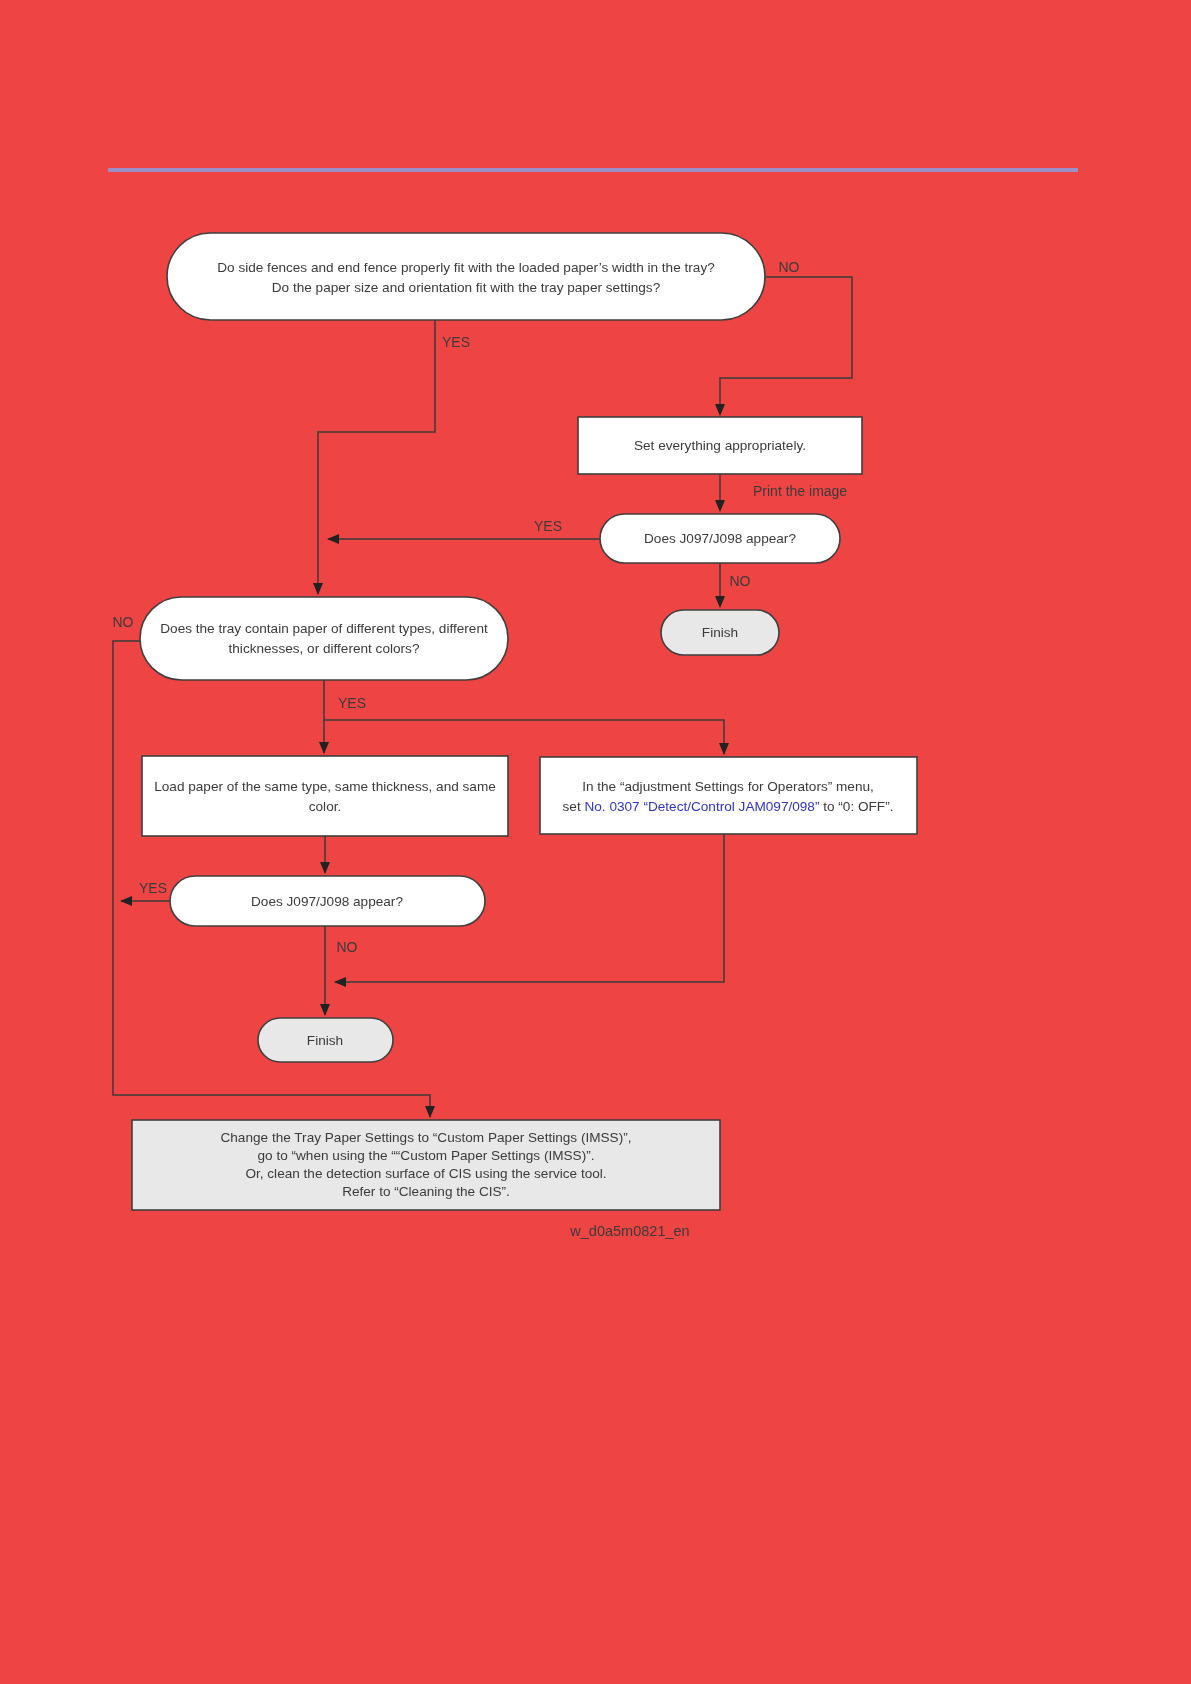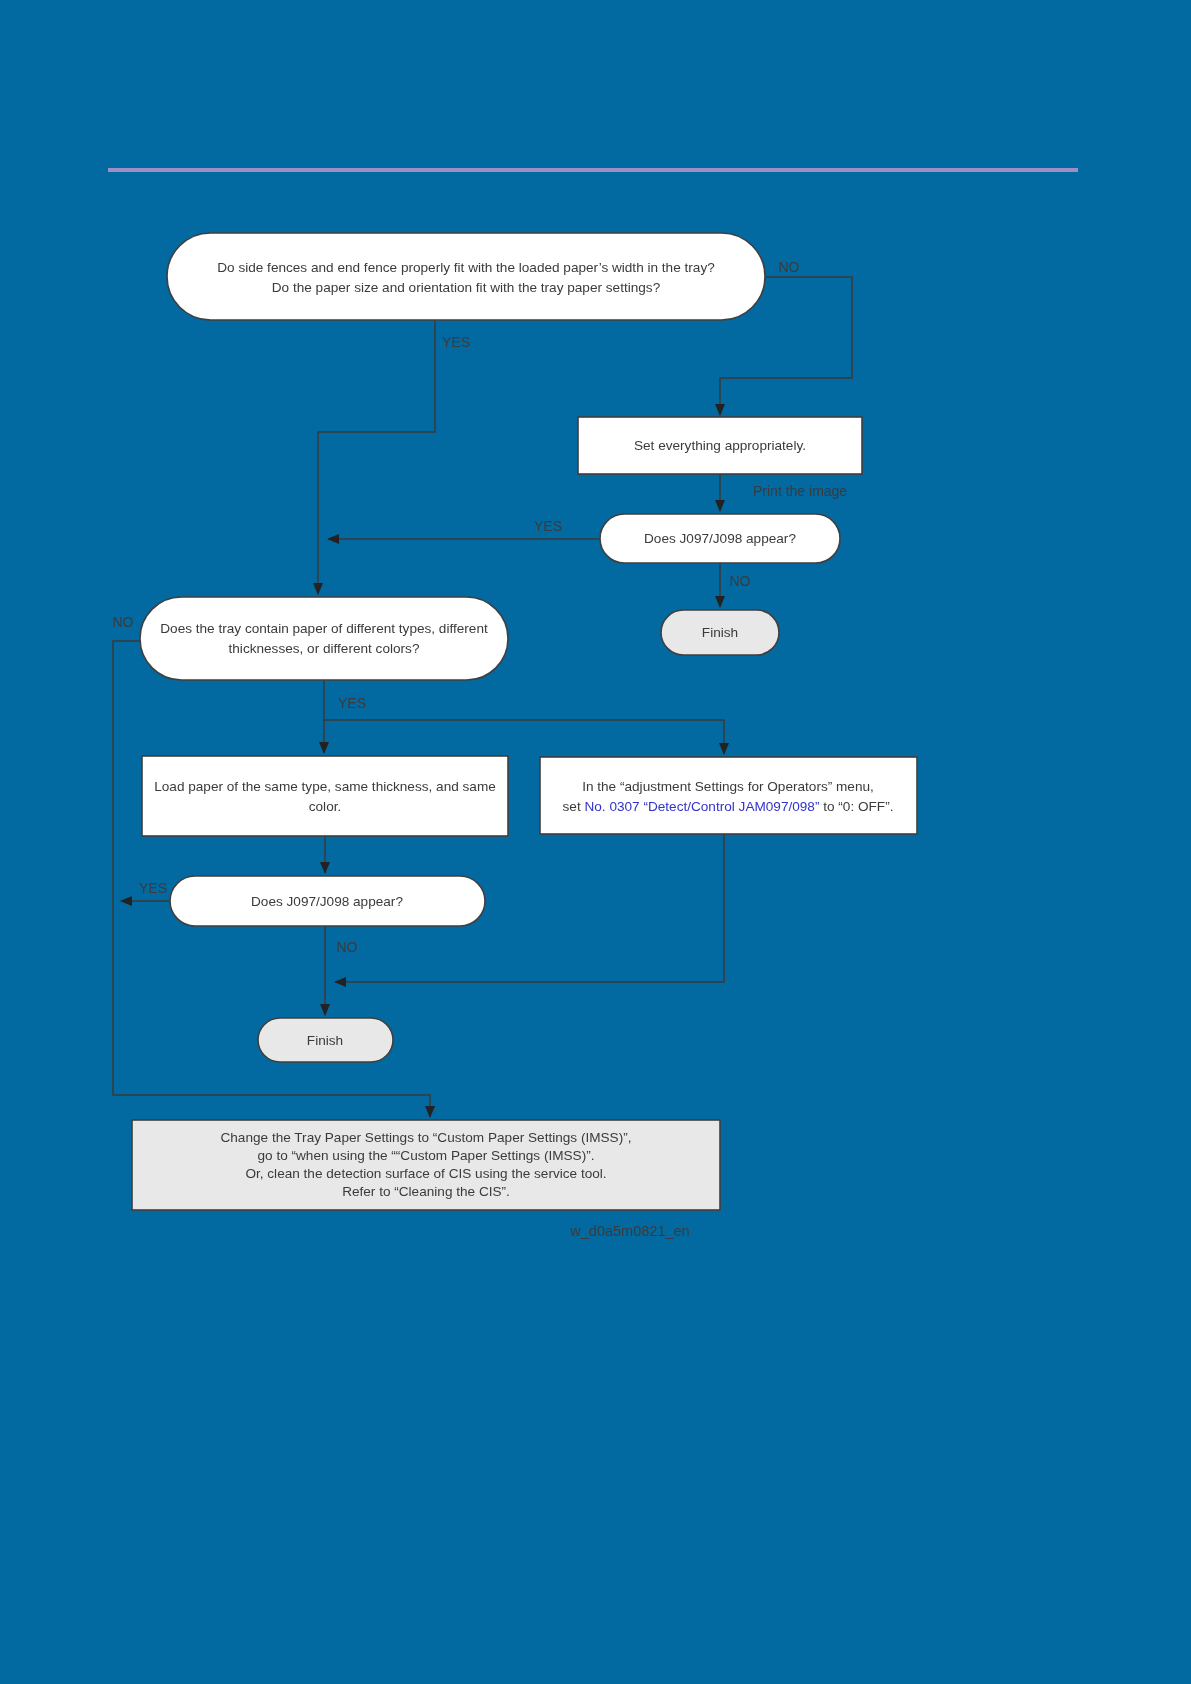--- a/index.html
+++ b/index.html
@@ -1,16 +1,16 @@
 <!DOCTYPE html>
 <html><head>
 <meta charset="utf-8">
 <style>
   html,body{margin:0;padding:0;background:#ffffff;}
-  .page{position:relative;width:1191px;height:1684px;background:#0369a1;overflow:hidden;}
+  .page{position:relative;width:1191px;height:1684px;background:#ef4444;overflow:hidden;}
   svg text{font-family:"Liberation Sans","DejaVu Sans",sans-serif;fill:#3b3b3b;}
   .t{font-size:13.6px;}
   .lbl{font-size:14px;}
   .cap{font-size:14.5px;}
   .shape{fill:#ffffff;stroke:#3f3f3f;stroke-width:1.6;}
   .term{stroke:#3f3f3f;stroke-width:1.6;}
   .edge{fill:none;stroke:#3a3a3a;stroke-width:1.5;}
 </style>
 </head>
 <body>

